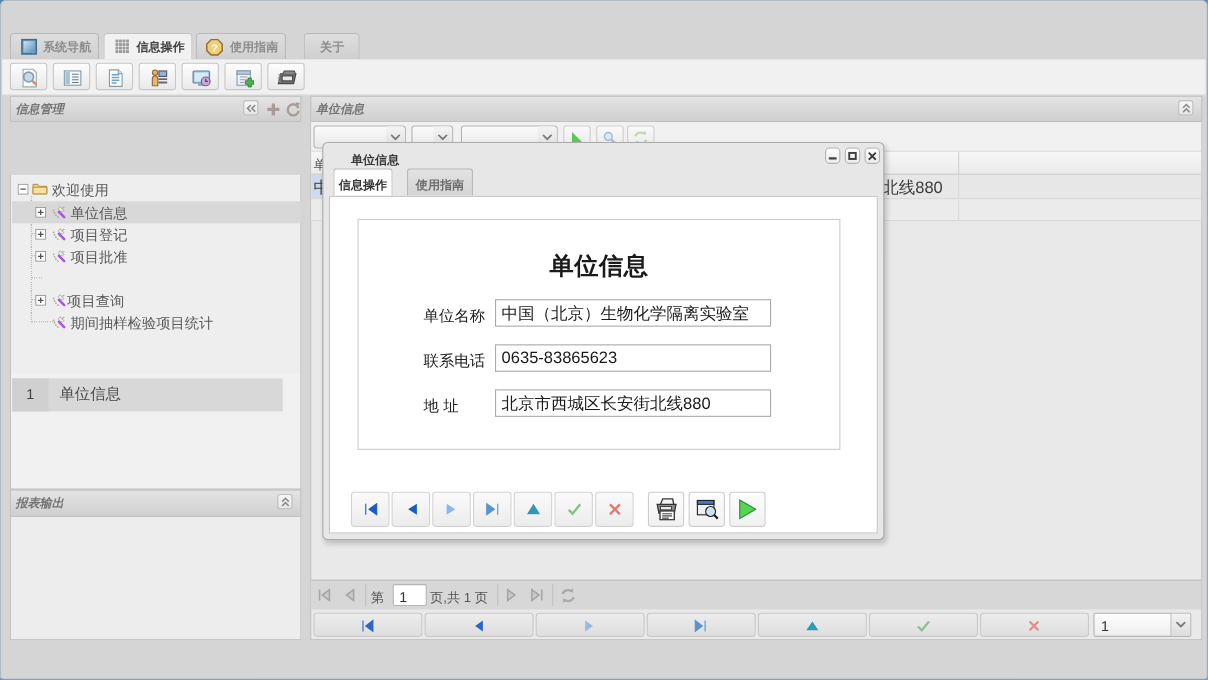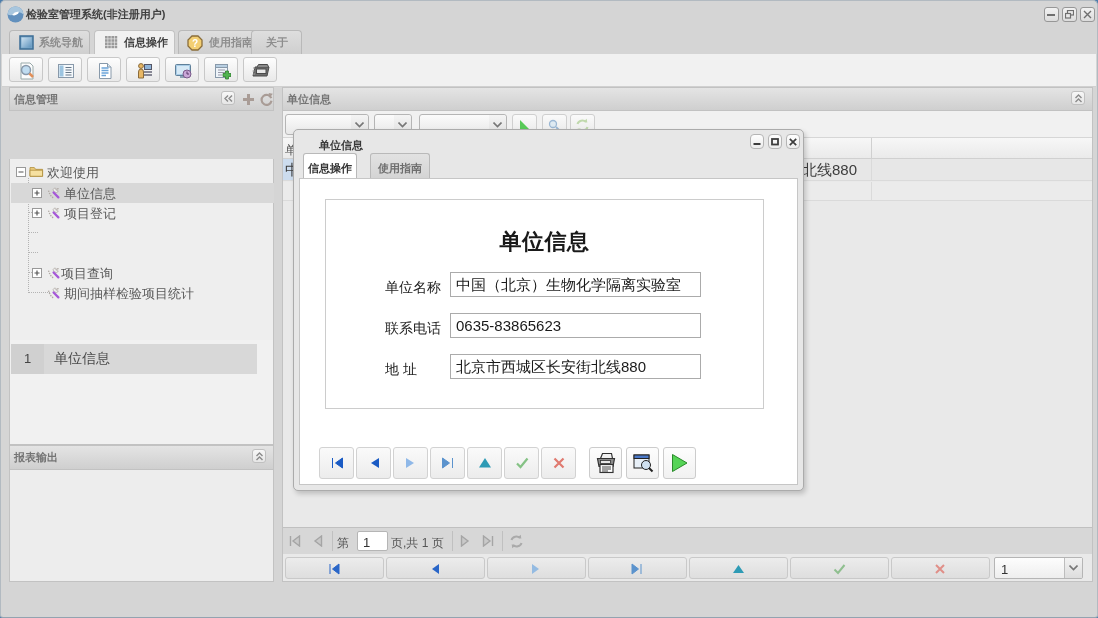--- a/index.html
+++ b/index.html
@@ -29,21 +29,21 @@
 
 
 #toolbar { position:absolute; left:1px; top:53px; width:1094px; height:33px; background:#f1f1f1; border-bottom:1px solid #d0d0d0;}
 .tbtn { position:absolute; top:3px; width:34px; height:25px; border:1px solid #c8c8c8; border-radius:3px;
   background:linear-gradient(#fdfdfd,#e9e9e9); }
 .tbtn svg { position:absolute; left:8px; top:4px; }
 
 
 .phead { position:absolute; height:24px; background:linear-gradient(#e4e4e4,#cfcfcf); border:1px solid #c2c2c2;
   font-size:11px; font-weight:bold; color:#757575; }
-.phead .ptitle { position:absolute; left:4px; top:4px; }
+.phead .ptitle { position:absolute; left:4px; top:4px;font-style:italic; }
 .ptool { position:absolute; top:3px; width:14px; height:14px; border:1px solid #c0c0c0; border-radius:3px; background:linear-gradient(#f7f7f7,#e6e6e6); }
 
 
 #p1body { position:absolute; left:8px; top:110px; width:265px; height:204px; background:#eeeeee; border:1px solid #c2c2c2; border-top:none;margin-top:48px; }
 #p2body { position:absolute; left:8px; top:339px; width:265px; height:105px; background:#f1f1f1; border:1px solid #c2c2c2; border-top:none; }
 #p3body { position:absolute; left:8px; top:469px; width:265px; height:112px; background:#ededed; border:1px solid #c2c2c2; border-top:none; }
 
 
 .trow { position:absolute; left:1px; width:263px; height:20px; font-size:13px; color:#5a5a5a; }
 .trow .txt { position:absolute; top:2px; white-space:nowrap; }
@@ -87,44 +87,20 @@
 .flabel { position:absolute; left:59px; font-size:14px; color:#222; }
 .finput { position:absolute; left:124px; width:251px; height:25px; border:1px solid #ababab; background:#fff; font-size:15px; color:#1a1a1a; padding:3px 0 0 5px; }
 .dnavbtn { position:absolute; top:268px; width:35px; height:32px; border:1px solid #d2d2d2; border-radius:3px; background:linear-gradient(#fafafa,#ececec); }
 .dsqbtn { position:absolute; top:268px; width:33px; height:32px; border:1px solid #cccccc; border-radius:3px; background:linear-gradient(#fdfdfd,#f1f1f1); }
 .dnavbtn svg, .dsqbtn svg { position:absolute; left:50%; top:50%; transform:translate(-50%,-50%); }
 </style>
 </head>
 <body>
 <div id="win">
 
-  <div id="titlebar">
-    <svg class="abs" style="left:6px;top:5px" width="17" height="17" viewBox="0 0 17 17">
-      <circle cx="8.5" cy="8.5" r="8" fill="#6290bd"></circle>
-      <path d="M0.5 8.5 A 8 8 0 0 1 16.5 8.5 Q 12 4.5 8.5 7.5 Q 5 10.5 0.5 8.5 Z" fill="#a8c6de"></path>
-      <path d="M5 9 q 3 -4 7 -3.2 q -1 3.4 -5 3.6 z" fill="#fff"></path>
-    </svg>
-    <span id="title-text">检验室管理系统(非注册用户)</span>
-    <div class="winbtn" style="left:1043px">
-        <svg width="9" height="9" viewBox="0 0 9 9">
-          <rect x="0" y="4" width="8" height="2" fill="#6f6f6f"></rect>
-        </svg>
-      </div>
-    <div class="winbtn" style="left:1061px">
-        <svg width="9" height="9" viewBox="0 0 9 9">
-          <rect x="2.5" y="0.5" width="6" height="4.5" fill="none" stroke="#6f6f6f" stroke-width="1.2"></rect>
-          <rect x="0.5" y="3.5" width="5" height="4.5" fill="#e9e9e9" stroke="#6f6f6f" stroke-width="1.2"></rect>
-        </svg>
-      </div>
-    <div class="winbtn" style="left:1079px">
-        <svg width="9" height="9" viewBox="0 0 9 9">
-          <path d="M1 1 L8 8 M8 1 L1 8" stroke="#6f6f6f" stroke-width="1.4"></path>
-        </svg>
-      </div>
-  </div>
 
   <div id="maintabs">
     <div class="mtab" style="left:8px;width:81px">
       <svg class="ticon" style="left:9px" width="15" height="15" viewBox="0 0 15 15">
           <rect x="1" y="1" width="13" height="13" fill="#7aa7c8" stroke="#3c6e96" stroke-width="1.5"></rect>
           <rect x="2.5" y="2.5" width="10" height="10" fill="url(#g1)"></rect>
           <defs>
             <linearGradient id="g1" x1="0" y1="0" x2="1" y2="1">
               <stop offset="0" stop-color="#cfe3f2"></stop>
               <stop offset="1" stop-color="#5e93bd"></stop>
@@ -156,21 +132,21 @@
       </svg>
       <span class="lbl" style="left:29px">信息操作</span>
     </div>
     <div class="mtab" style="left:177px;width:82px">
       <svg class="ticon" style="left:8px" width="16" height="16" viewBox="0 0 16 16">
         <polygon points="5,1 11,1 15,5 15,11 11,15 5,15 1,11 1,5" fill="#f3cf73" stroke="#8a6d3a" stroke-width="1.3"></polygon>
         <text x="8" y="12" font-size="10" font-weight="bold" fill="#fff" text-anchor="middle" font-family="Liberation Sans">?</text>
       </svg>
       <span class="lbl" style="left:30px">使用指南</span>
     </div>
-    <div class="mtab" style="left:250px;width:51px">
+    <div class="mtab" style="left:275px;width:51px">
       <span class="lbl" style="left:14px">关于</span>
     </div>
   </div>
 
   <div id="toolbar">
     <div class="tbtn" style="left:7px">
         <svg width="18" height="18" viewBox="0 0 18 18">
           <path d="M3 1 h9 l3 3 v13 h-12 z" fill="#fcfcfc" stroke="#9aa" stroke-width="1"></path>
           <circle cx="8" cy="8" r="4.5" fill="#bfdcf0" stroke="#8899aa" stroke-width="1.5"></circle>
           <path d="M11.5 11.5 L15 15" stroke="#e2905a" stroke-width="2.5"></path>
@@ -299,20 +275,38 @@
             <circle cx="2" cy="6" r="0.9"></circle>
             <circle cx="3" cy="8.6" r="0.9"></circle>
             <circle cx="4.4" cy="11" r="0.9"></circle>
             <circle cx="6.4" cy="13" r="0.9"></circle>
             <circle cx="12.6" cy="3" r="0.8"></circle>
           </g>
           <path d="M7.5 7.5 L13 13" stroke="#a558d8" stroke-width="2.6" stroke-linecap="round"></path>
         </svg>
       <span class="txt" style="left:53px">项目登记</span>
     </div>
+    <div class="trow" style="top:64px">
+      <svg class="abs" style="left:21px;top:5px" width="10" height="10" viewBox="0 0 10 10">
+          <rect x="0.5" y="0.5" width="9" height="9" fill="#fff" stroke="#999"></rect>
+          <path d="M2.5 5 h5 M5 2.5 v5" stroke="#555" stroke-width="1.2"></path>
+        </svg>
+      <svg class="abs" style="left:36px;top:3px" width="14" height="14" viewBox="0 0 16 16">
+          <path d="M7 4 l2 -2 l1 2 l2 -1 l-1 2 l2 1 l-2 1.5 l-2 -0.5 l-1.5 -1.5 z" fill="#ededed" stroke="#a9a29c" stroke-width="0.8"></path>
+          <g fill="#b0a8a2">
+            <circle cx="2" cy="6" r="0.9"></circle>
+            <circle cx="3" cy="8.6" r="0.9"></circle>
+            <circle cx="4.4" cy="11" r="0.9"></circle>
+            <circle cx="6.4" cy="13" r="0.9"></circle>
+            <circle cx="12.6" cy="3" r="0.8"></circle>
+          </g>
+          <path d="M7.5 7.5 L13 13" stroke="#a558d8" stroke-width="2.6" stroke-linecap="round"></path>
+        </svg>
+      <span class="txt" style="left:53px">项目批准</span>
+    </div>
     <div class="trow" style="top:104px">
       <svg class="abs" style="left:21px;top:5px" width="10" height="10" viewBox="0 0 10 10">
           <rect x="0.5" y="0.5" width="9" height="9" fill="#fff" stroke="#999"></rect>
           <path d="M2.5 5 h5 M5 2.5 v5" stroke="#555" stroke-width="1.2"></path>
         </svg>
       <svg class="abs" style="left:36px;top:3px" width="14" height="14" viewBox="0 0 16 16">
           <path d="M7 4 l2 -2 l1 2 l2 -1 l-1 2 l2 1 l-2 1.5 l-2 -0.5 l-1.5 -1.5 z" fill="#ededed" stroke="#a9a29c" stroke-width="0.8"></path>
           <g fill="#b0a8a2">
             <circle cx="2" cy="6" r="0.9"></circle>
             <circle cx="3" cy="8.6" r="0.9"></circle>

